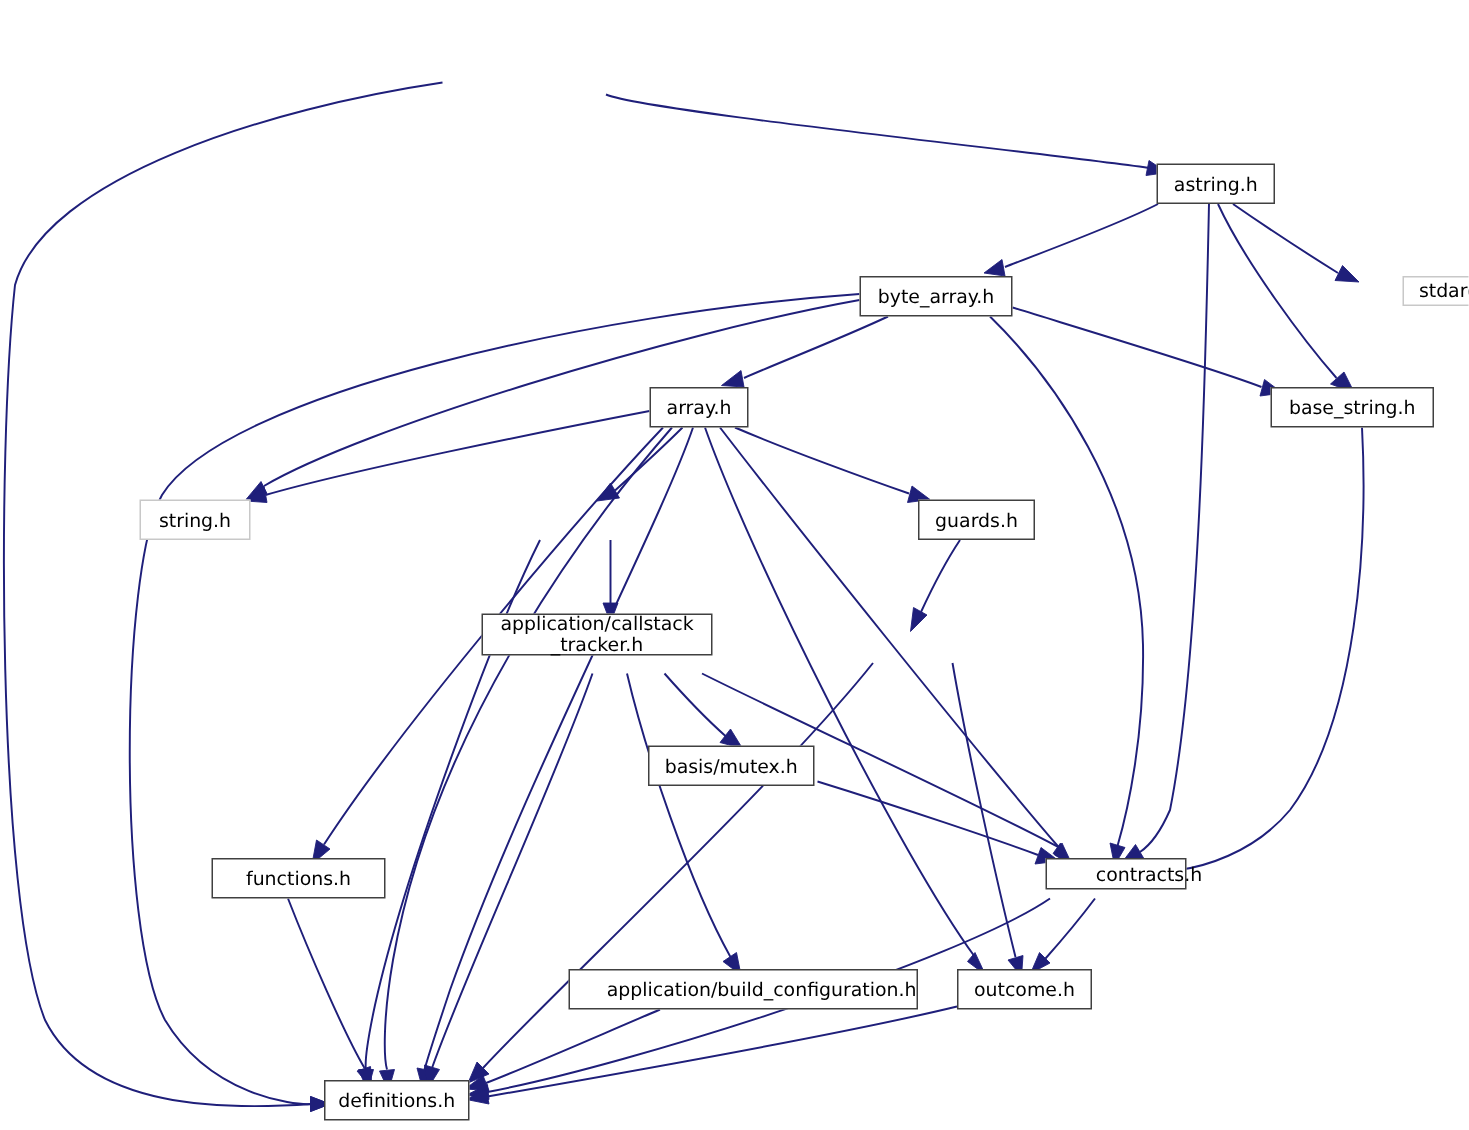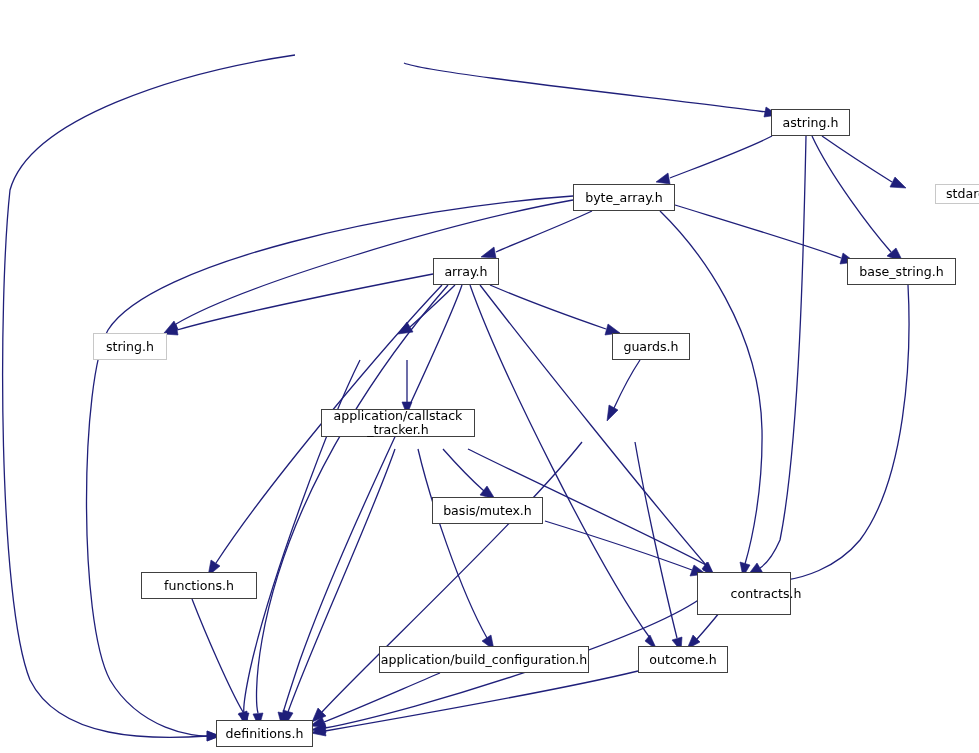--- a/index.html
+++ b/index.html
@@ -282,25 +282,25 @@
 
 
   <div class="node-box kind-header" style="left:432px; top:497px; width:111px; height:27px;">
     <span class="node-label">basis/mutex.h</span>
   </div>
 
   <div class="node-box kind-header" style="left:141px; top:572px; width:116px; height:27px;">
     <span class="node-label">functions.h</span>
   </div>
 
-  <div class="node-box kind-header" style="left:697px; top:572px; width:94px; height:43px;padding-left:44px;">
+  <div class="node-box kind-header" style="left:697px; top:572px; width:94px; height:21px;padding-left:44px;">
     <span class="node-label">contracts.h</span>
   </div>
 
-  <div class="node-box kind-header" style="left:379px; top:646px; width:210px; height:27px;">
+  <div class="node-box kind-header" style="left:379px; top:646px; width:233px; height:27px;justify-content:flex-end;">
     <span class="node-label">application/build_configuration.h</span>
   </div>
 
   <div class="node-box kind-header" style="left:638px; top:646px; width:90px; height:27px;justify-content:center;">
     <span class="node-label">outcome.h</span>
   </div>
 
   <div class="node-box kind-header" style="left:216px; top:720px; width:97px; height:27px;">
     <span class="node-label">definitions.h</span>
   </div>

